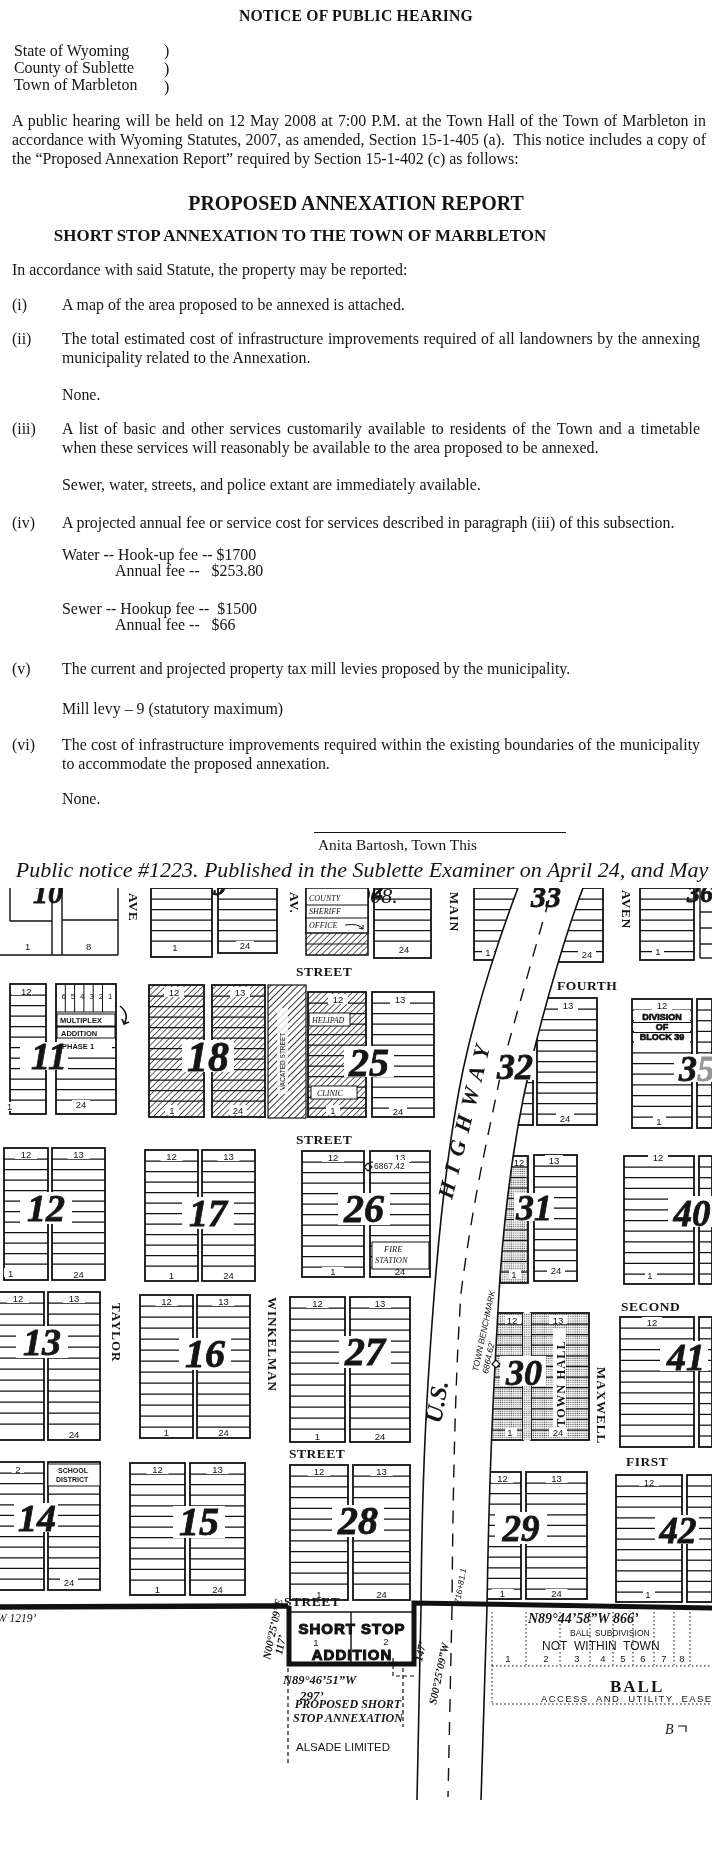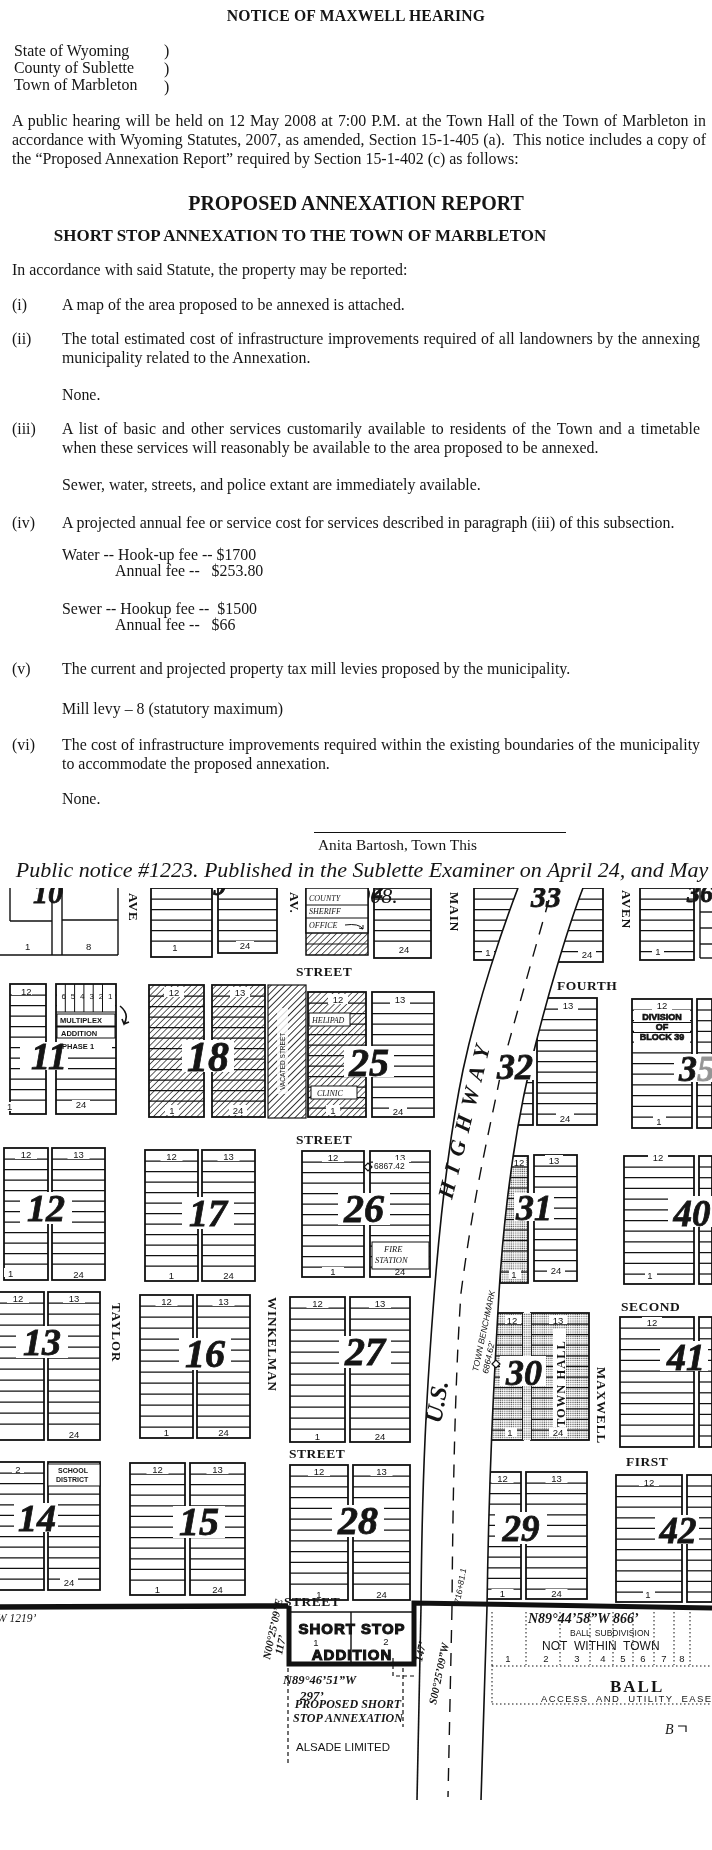--- a/index.html
+++ b/index.html
@@ -9,21 +9,21 @@
 svg text{fill:#151515;}
 .lot{font:9.5px "Liberation Sans",sans-serif;}
 .lotS{font:8px "Liberation Sans",sans-serif;}
 .num{font-family:"Liberation Serif",serif;font-weight:bold;font-style:italic;stroke:#151515;stroke-width:.8px;}
 .st{font-family:"Liberation Serif",serif;font-weight:bold;font-size:13.5px;letter-spacing:.5px;}
 .ave{font-family:"Liberation Serif",serif;font-weight:bold;font-size:13px;letter-spacing:1px;}
 .tiny{font:italic 8px "Liberation Serif",serif;}
 .tinyb{font:bold 8px "Liberation Sans",sans-serif;}
 </style></head><body>
 
-<div class="b center" style="top:7px;left:0;width:712px;font-size:15.7px;letter-spacing:.2px">NOTICE OF MAXWELL HEARING</div>
+<div class="b center" style="top:7px;left:0;width:712px;font-size:15.7px;letter-spacing:.2px">NOTICE OF PUBLIC HEARING</div>
 
 <div style="position:absolute;top:42px;left:14px;width:220px;line-height:17px">State of Wyoming<br>County of Sublette<br>Town of Marbleton</div>
 <div style="position:absolute;top:42px;left:164px;line-height:18.2px">)<br>)<br>)</div>
 
 <div class="j" style="top:111px;left:12px;width:694px;line-height:19px">A public hearing will be held on 12 May 2008 at 7:00 P.M. at the Town Hall of the Town of Marbleton in accordance with Wyoming Statutes, 2007, as amended, Section 15-1-405 (a).&nbsp; This notice includes a copy of the “Proposed Annexation Report” required by Section 15-1-402 (c) as follows:</div>
 
 <div class="b center" style="top:192px;left:0;width:712px;font-size:20px">PROPOSED ANNEXATION REPORT</div>
 
 <div class="b center" style="top:226px;left:0;width:600px;font-size:17px">SHORT STOP ANNEXATION TO THE TOWN OF MARBLETON</div>
 
@@ -47,21 +47,21 @@
 
 <div style="position:absolute;top:546px;left:62px">Water -- Hook-up fee -- $1700</div>
 <div style="position:absolute;top:562px;left:115px">Annual fee --&nbsp;&nbsp; $253.80</div>
 
 <div style="position:absolute;top:600px;left:62px">Sewer -- Hookup fee --&nbsp; $1500</div>
 <div style="position:absolute;top:616px;left:115px">Annual fee --&nbsp;&nbsp; $66</div>
 
 <div style="position:absolute;top:660px;left:12px">(v)</div>
 <div style="position:absolute;top:660px;left:62px">The current and projected property tax mill levies proposed by the municipality.</div>
 
-<div style="position:absolute;top:700px;left:62px">Mill levy – 8 (statutory maximum)</div>
+<div style="position:absolute;top:700px;left:62px">Mill levy – 9 (statutory maximum)</div>
 
 <div style="position:absolute;top:736px;left:12px">(vi)</div>
 <div class="j" style="top:736px;left:62px;width:638px">The cost of infrastructure improvements required within the existing boundaries of the municipality to accommodate the proposed annexation.</div>
 
 <div style="position:absolute;top:790px;left:62px">None.</div>
 
 <div style="position:absolute;top:832px;left:314px;width:252px;border-top:1.4px solid #111"></div>
 
 <div style="position:absolute;top:836px;left:318px;font-size:15.4px">Anita Bartosh, Town This</div>
 

